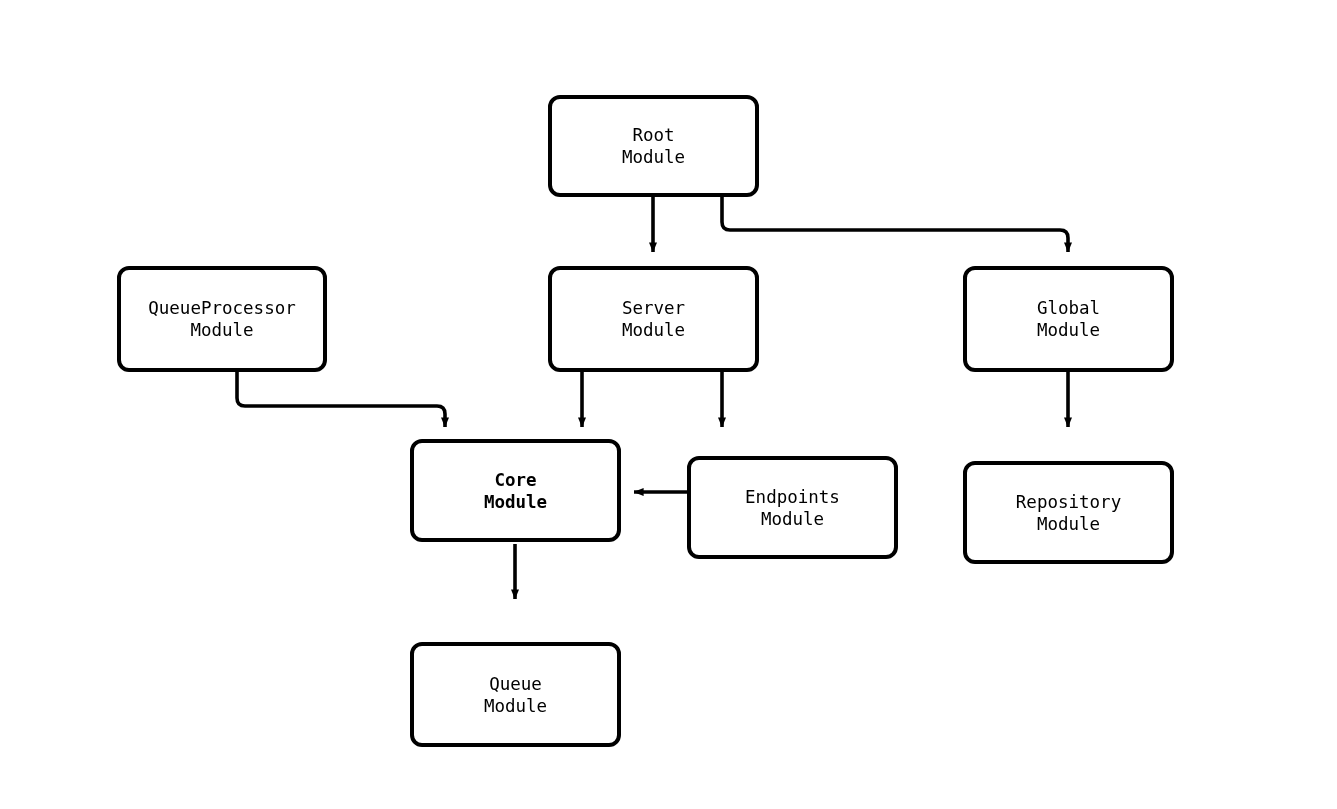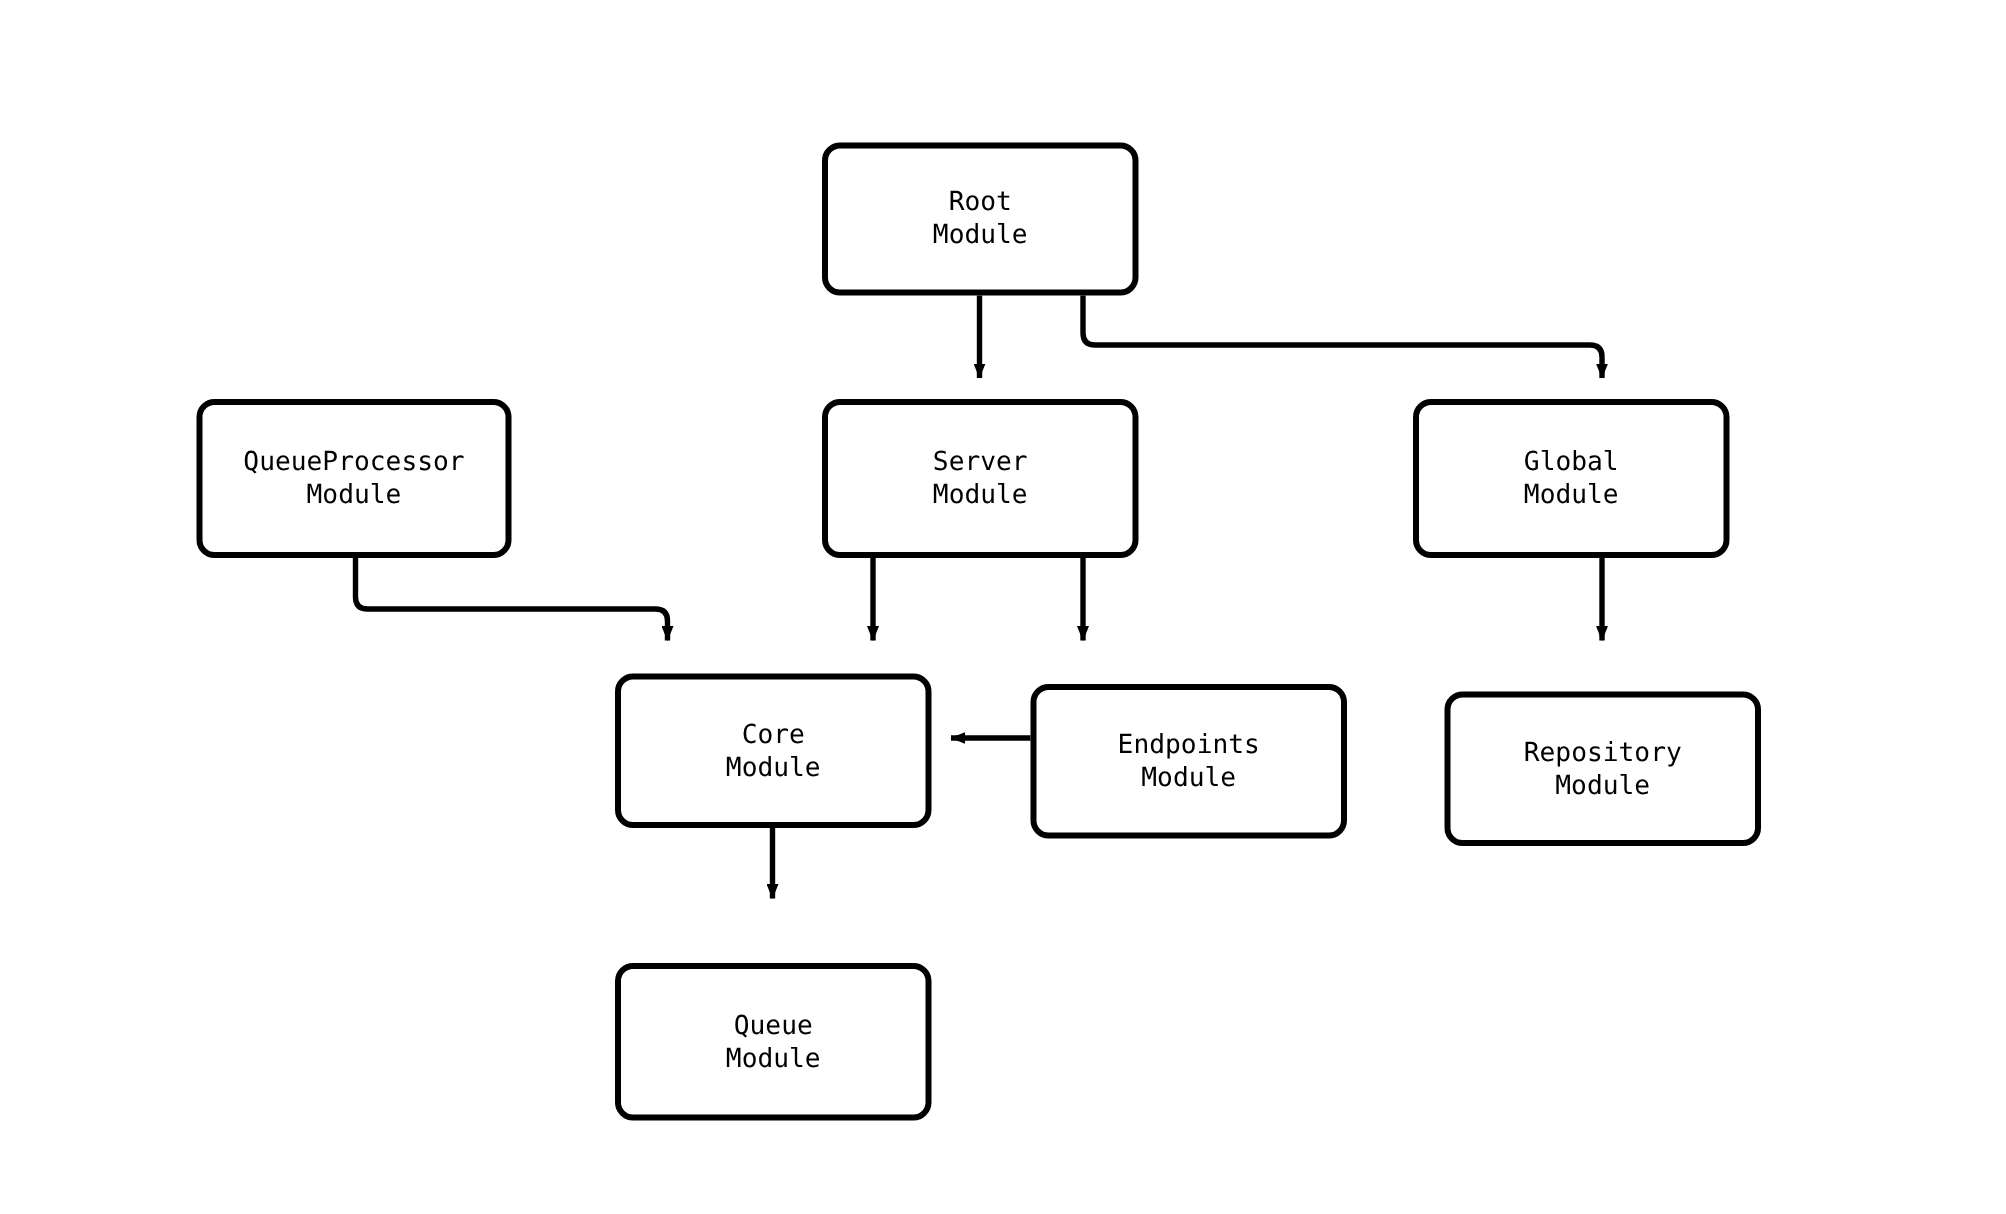--- a/index.html
+++ b/index.html
@@ -71,36 +71,36 @@
       <path d="M 1068 372 L 1068 427" marker-end="url(#arrowhead)"></path>
       <path d="M 515 544 L 515 599" marker-end="url(#arrowhead)"></path>
     </g>
   </svg>
 
   <div class="node" style="left:548px; top:95px; width:211px; height:102px;">
     <span class="node-label">Root
 Module</span>
   </div>
 
-  <div class="node" style="left:131px; top:266px; width:210px; height:106px;">
+  <div class="node" style="left:117px; top:266px; width:210px; height:106px;">
     <span class="node-label">QueueProcessor
 Module</span>
   </div>
 
   <div class="node" style="left:548px; top:266px; width:211px; height:106px;">
     <span class="node-label">Server
 Module</span>
   </div>
 
-  <div class="node" style="left:942px; top:266px; width:211px; height:106px;">
+  <div class="node" style="left:963px; top:266px; width:211px; height:106px;">
     <span class="node-label">Global
 Module</span>
   </div>
 
-  <div class="node" style="left:410px; top:449px; width:211px; height:103px;">
+  <div class="node" style="left:410px; top:439px; width:211px; height:103px;font-weight:bold;">
     <span class="node-label">Core
 Module</span>
   </div>
 
   <div class="node" style="left:687px; top:456px; width:211px; height:103px;">
     <span class="node-label">Endpoints
 Module</span>
   </div>
 
   <div class="node" style="left:963px; top:441px; width:211px; height:103px;margin-top:20px;">

